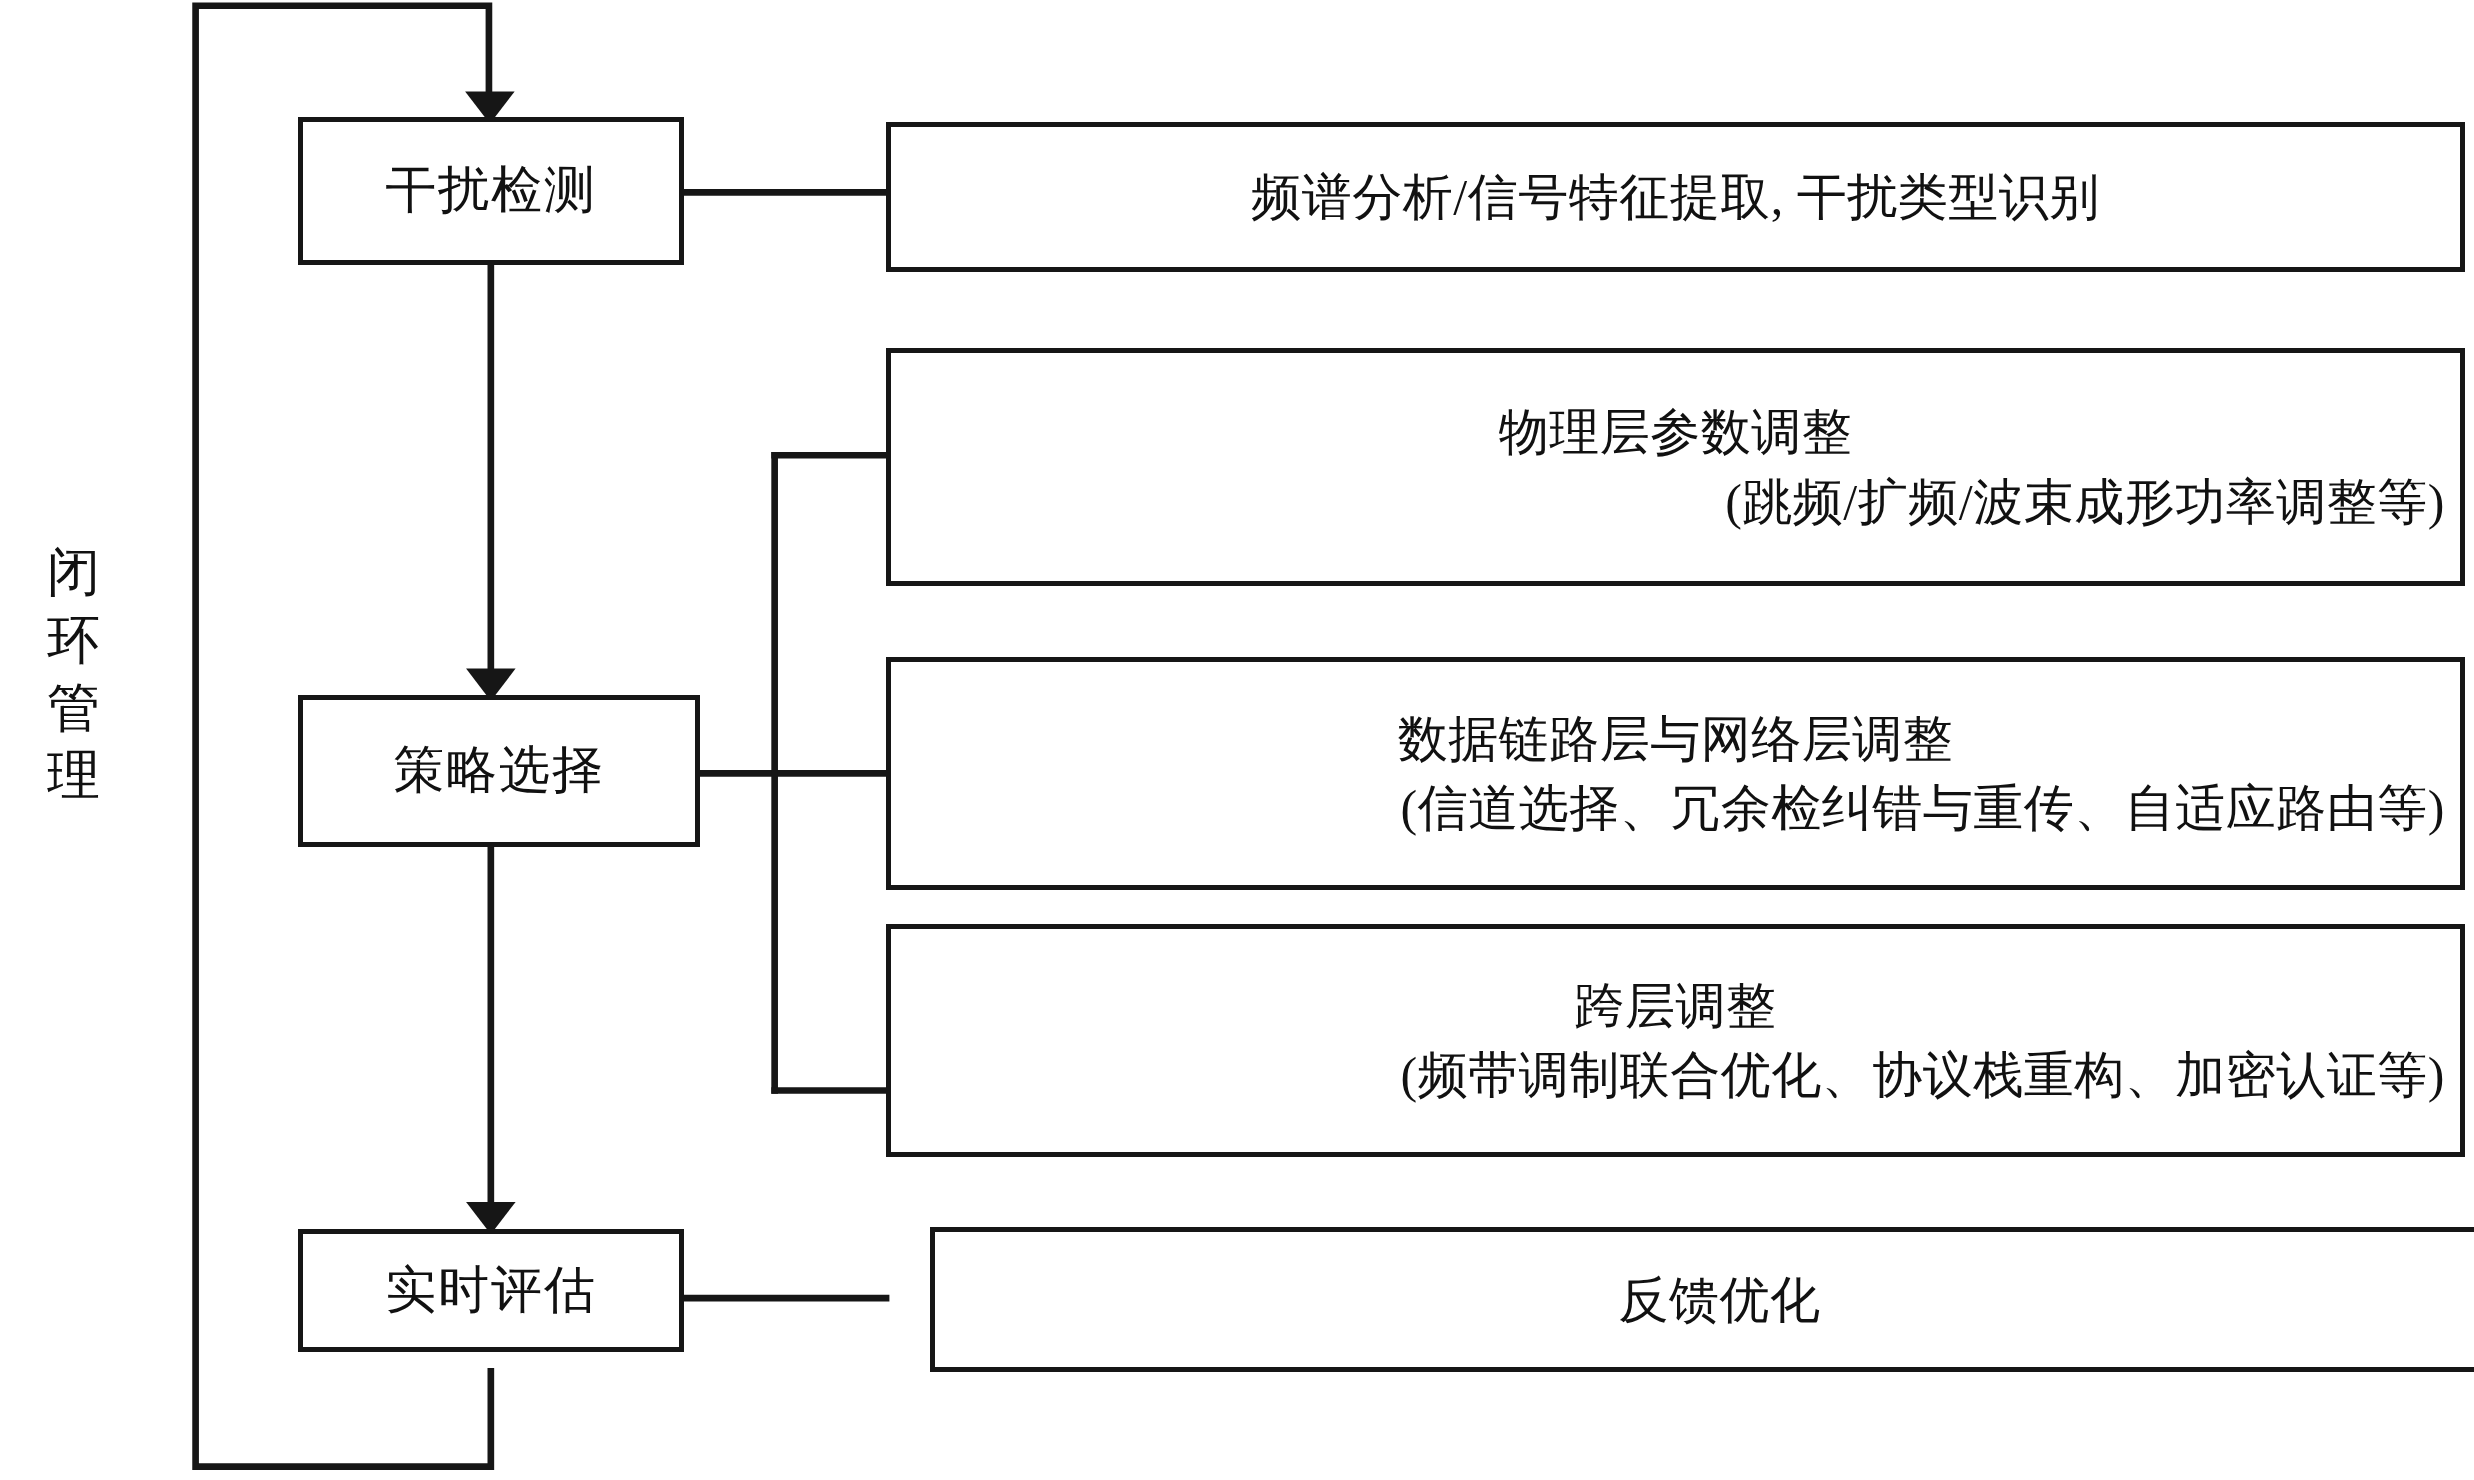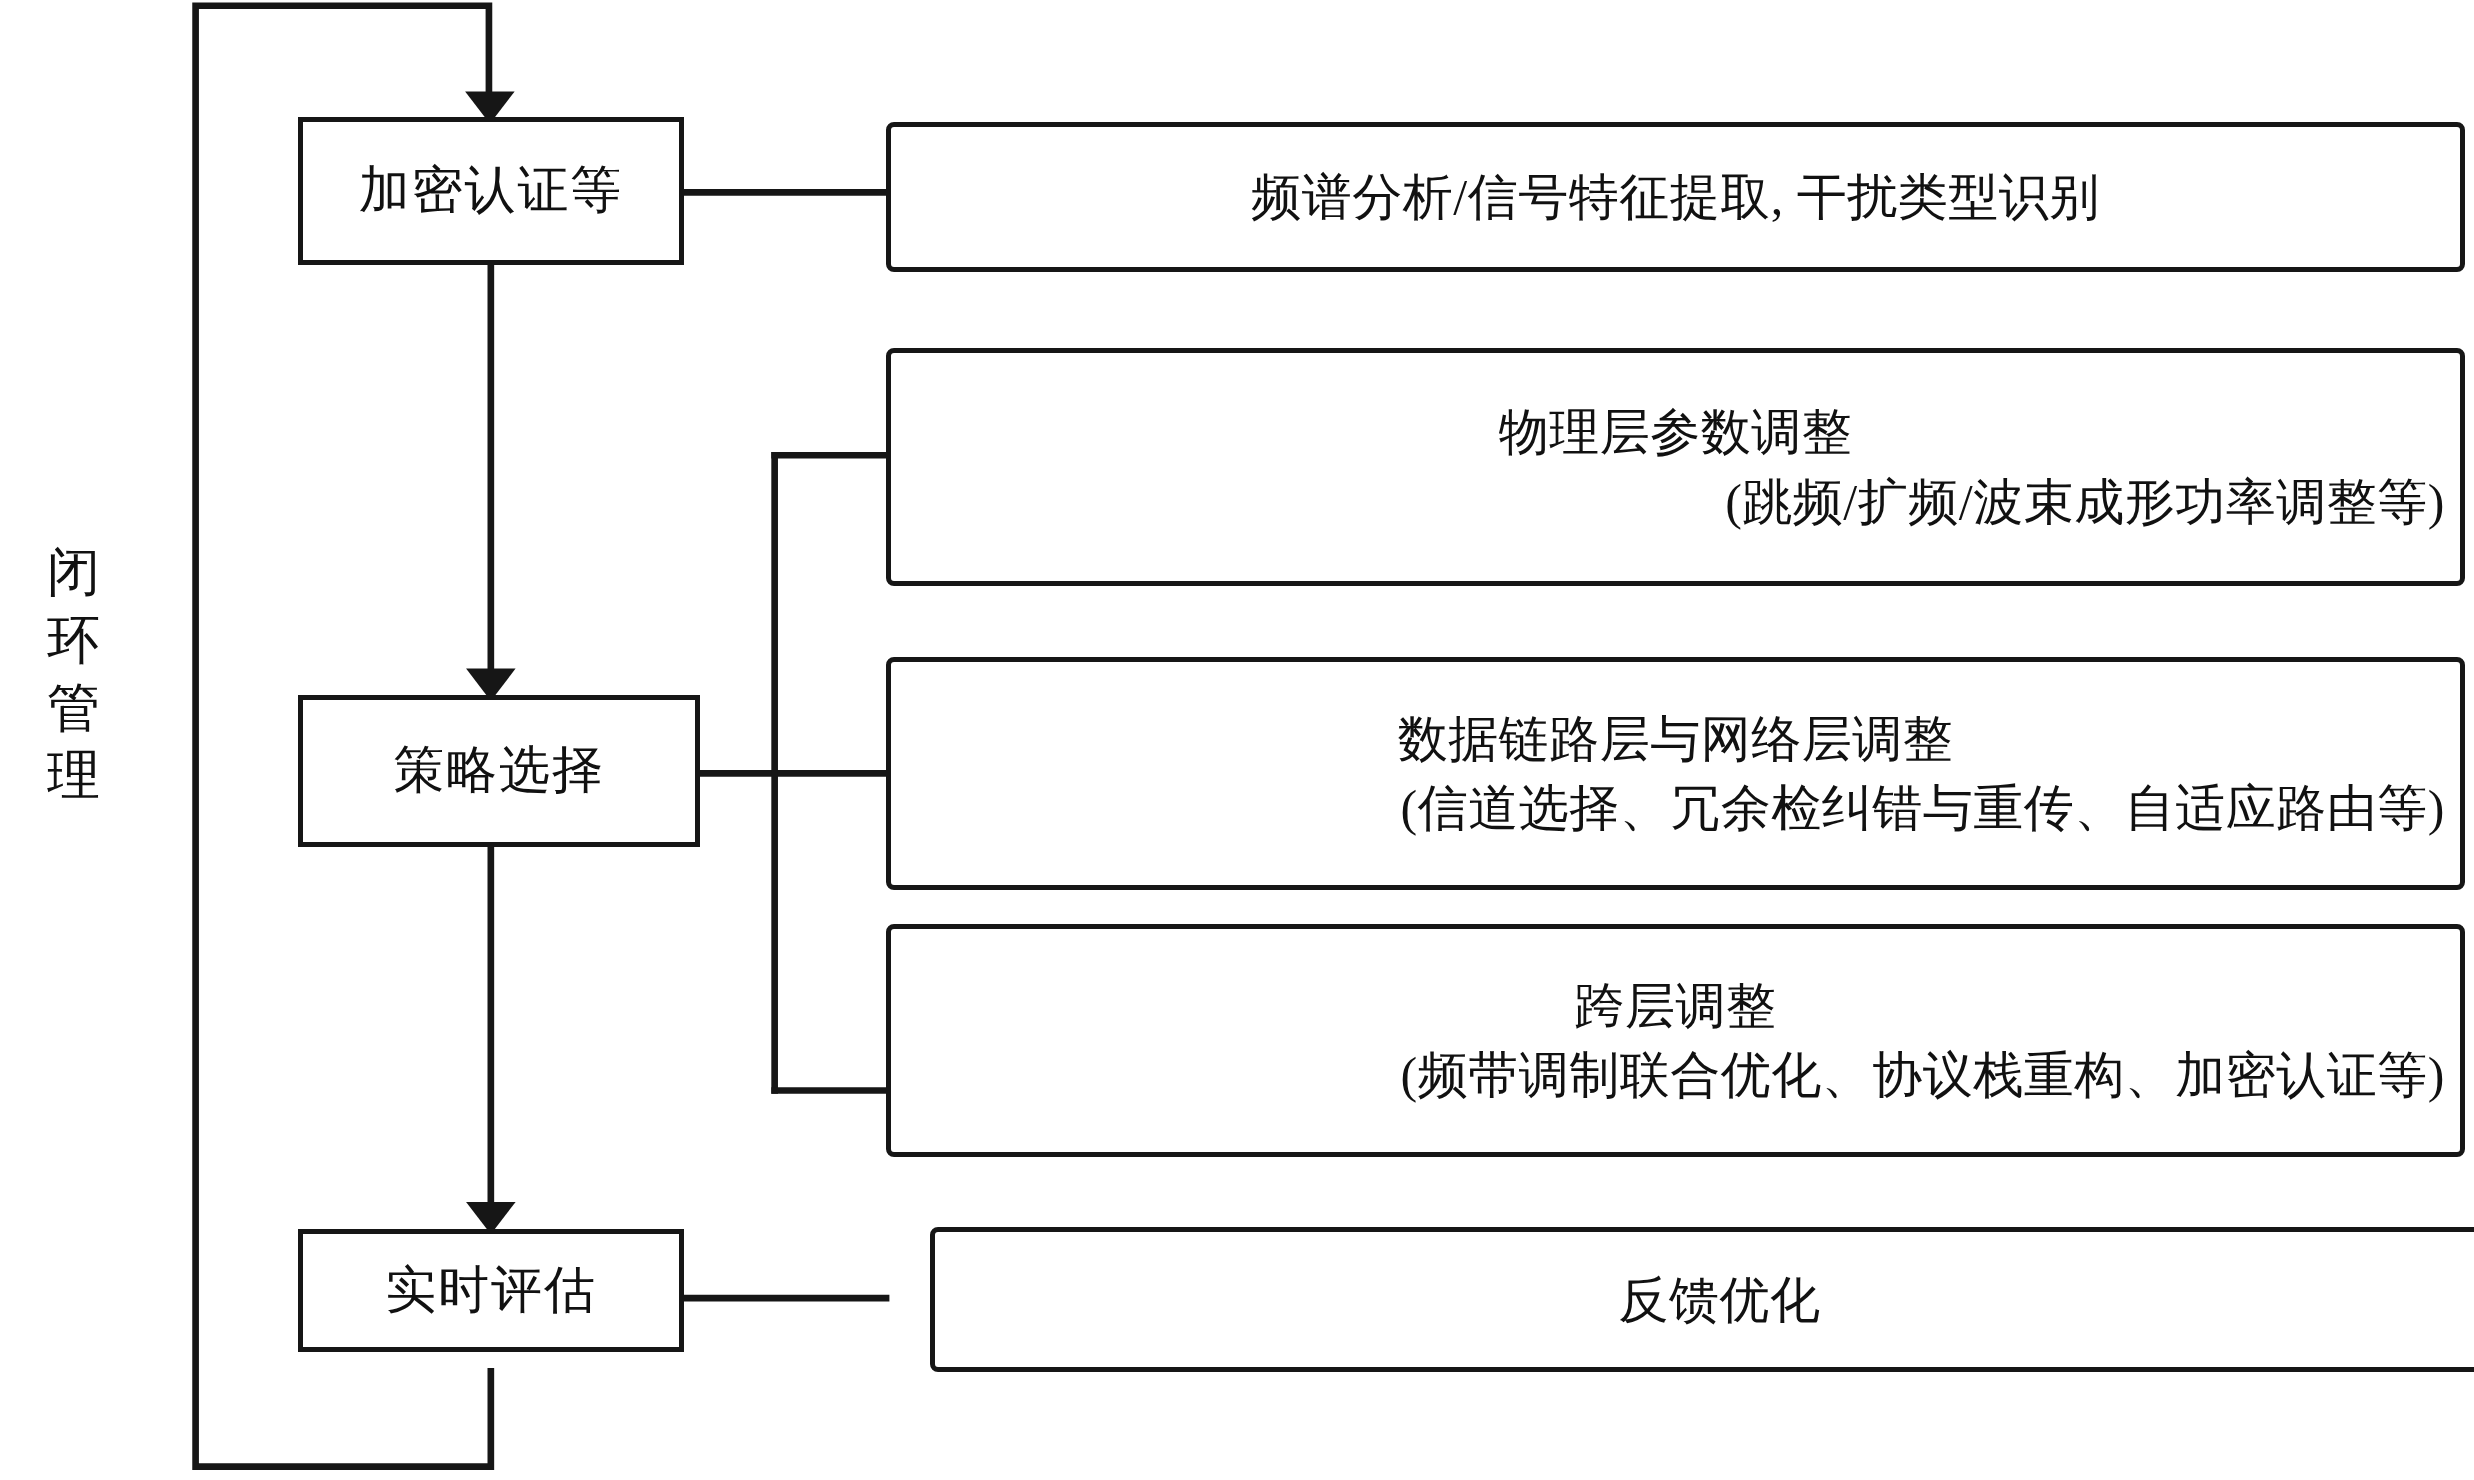--- a/index.html
+++ b/index.html
@@ -39,21 +39,20 @@
     line-height: 1.28;
     z-index: 3;
   }
   .stage-box {
     font-size: 51px;
     letter-spacing: 1.9px;
   }
   .detail-box {
     font-size: 50px;
     letter-spacing: 0.5px;
-    border-radius: 8px;
   }
   .detail-inner {
     display: block;
     width: 100%;
     padding: 0 15.2px;
     box-sizing: border-box;
   }
   .detail-line {
     display: block;
     white-space: nowrap;
@@ -111,21 +110,21 @@
   </svg>
 
   <div id="vertical-label">
     <span>闭</span>
     <span>环</span>
     <span>管</span>
     <span>理</span>
   </div>
 
   <div class="box stage-box" style="left:298px; top:117px; width:386px; height:148px;">
-    <span>加密认证等</span>
+    <span>干扰检测</span>
   </div>
 
   <div class="box stage-box" style="left:298px; top:695px; width:402px; height:152px;">
     <span>策略选择</span>
   </div>
 
   <div class="box stage-box" style="left:298px; top:1229px; width:386px; height:123px;">
     <span>实时评估</span>
   </div>
 

